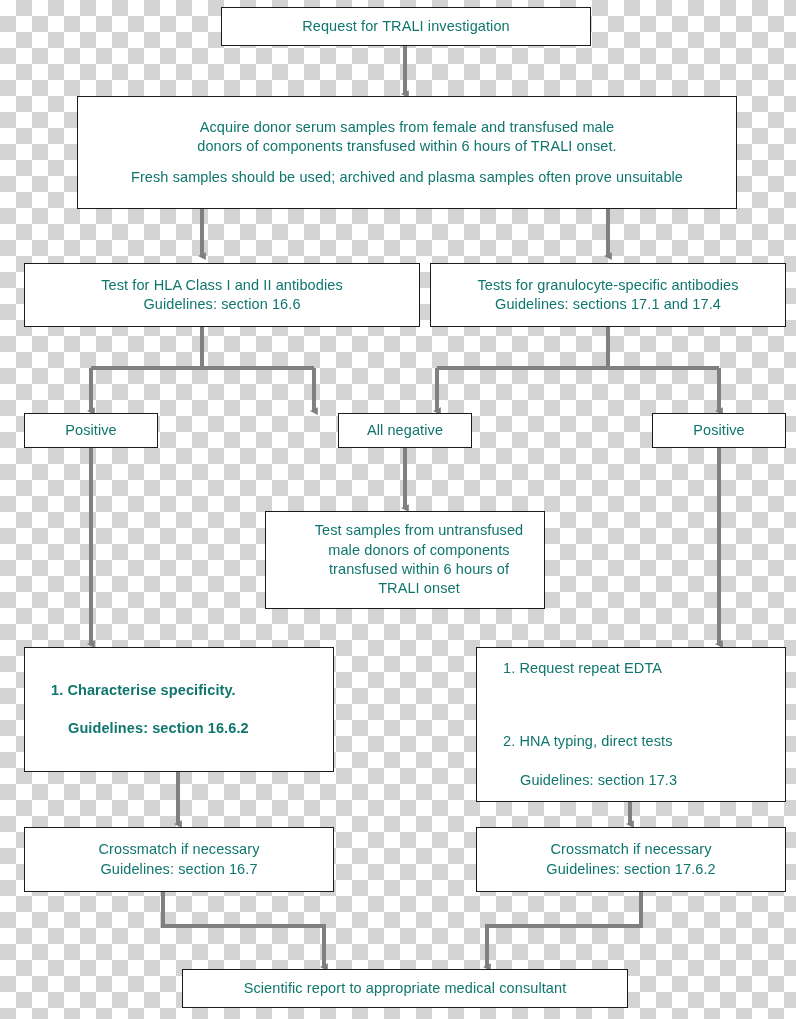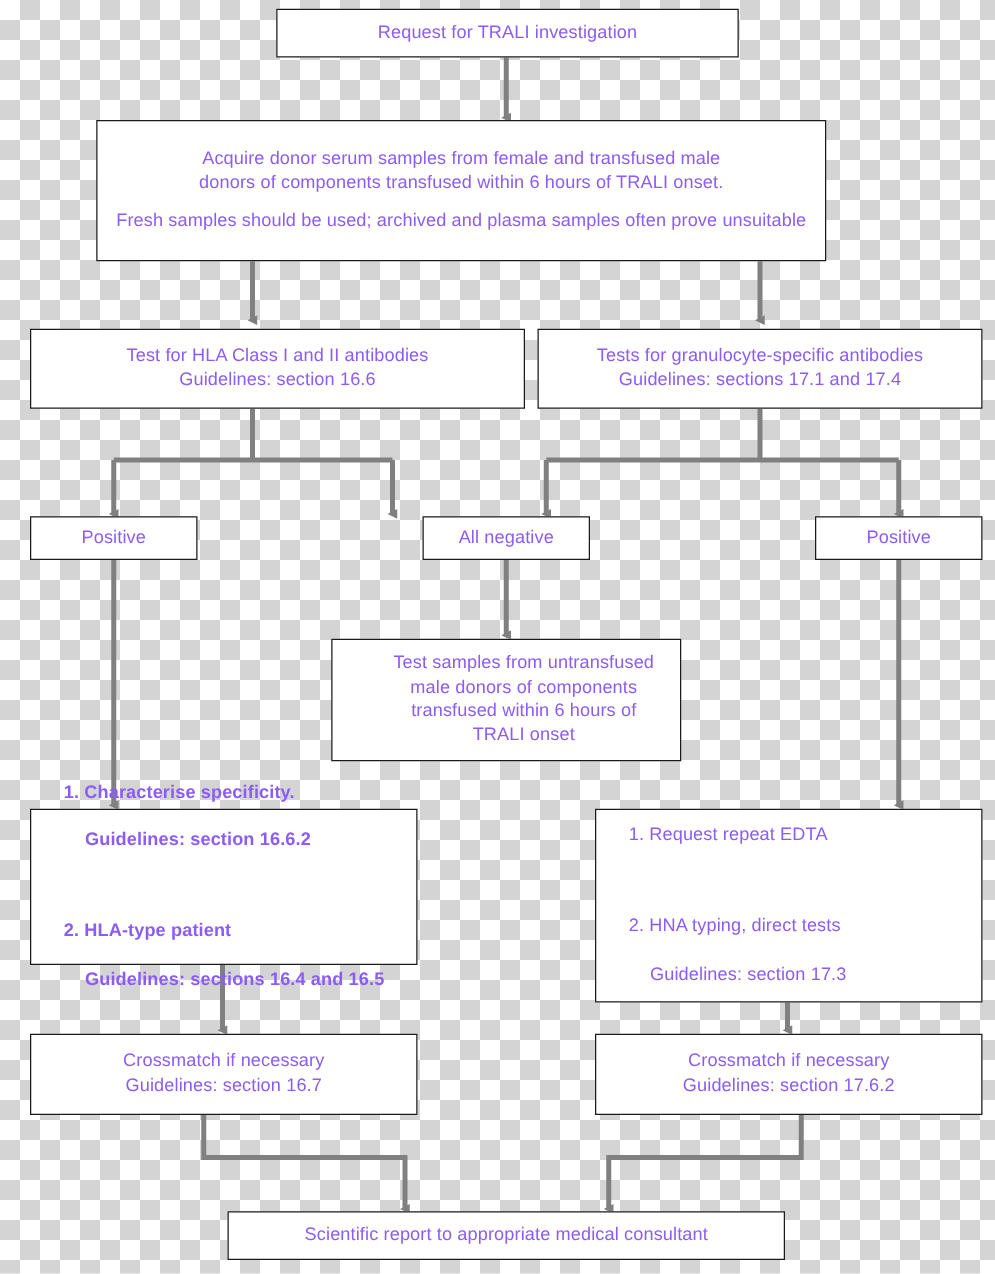--- a/index.html
+++ b/index.html
@@ -29,21 +29,21 @@
     top: 0;
     width: 796px;
     height: 1019px;
     pointer-events: none;
   }
   .node {
     position: absolute;
     box-sizing: border-box;
     background: #ffffff;
     border: 1.6px solid #1a1a1a;
-    color: #8b5cf6;
+    color: #0f766e;
     display: flex;
     flex-direction: column;
     align-items: center;
     justify-content: center;
     text-align: center;
     font-size: 14.5px;
     line-height: 1.33;
     letter-spacing: .1px;
     white-space: pre-line;
   }
@@ -103,21 +103,21 @@
 
       <path d="M163,892 L163,926 L324,926 L324,967" marker-end="url(#arrowhead)"></path>
       <path d="M641,892 L641,926 L487,926 L487,967" marker-end="url(#arrowhead)"></path>
     </g>
   </svg>
 
   <div class="node" style="left:221px; top:7px; width:370px; height:39px;">
     <span class="ln">Request for TRALI investigation</span>
   </div>
 
-  <div class="node" style="left:77px; top:96px; width:584px; height:113px;">
+  <div class="node" style="left:77px; top:96px; width:660px; height:113px;">
     <span class="ln">Acquire donor serum samples from female and transfused male</span>
     <span class="ln">donors of components transfused within 6 hours of TRALI onset.</span>
     <span class="spacer-gap"></span>
     <span class="ln">Fresh samples should be used; archived and plasma samples often prove unsuitable</span>
   </div>
 
   <div class="node" style="left:24px; top:263px; width:396px; height:64px;">
     <span class="ln">Test for HLA Class I and II antibodies</span>
     <span class="ln">Guidelines: section 16.6</span>
   </div>
@@ -144,24 +144,20 @@
     <span class="ln">male donors of components</span>
     <span class="ln">transfused within 6 hours of</span>
     <span class="ln">TRALI onset</span>
   </div>
 
   <div class="node listbox" style="left:24px; top:647px; width:310px; height:125px;font-weight:bold;">
     <span class="item">
       <span class="lead">1. Characterise specificity.</span>
       <span class="sub">Guidelines: section 16.6.2</span>
     </span>
-    <span class="item">
-      <span class="lead">2. HLA-type patient</span>
-      <span class="sub">Guidelines: sections 16.4 and 16.5</span>
-    </span>
   </div>
 
   <div class="node listbox" style="left:476px; top:647px; width:310px; height:155px;">
     <span class="item">
       <span class="lead">1. Request repeat EDTA</span>
     </span>
     <span class="item">
       <span class="lead">2. HNA typing, direct tests</span>
       <span class="sub">Guidelines: section 17.3</span>
     </span>

